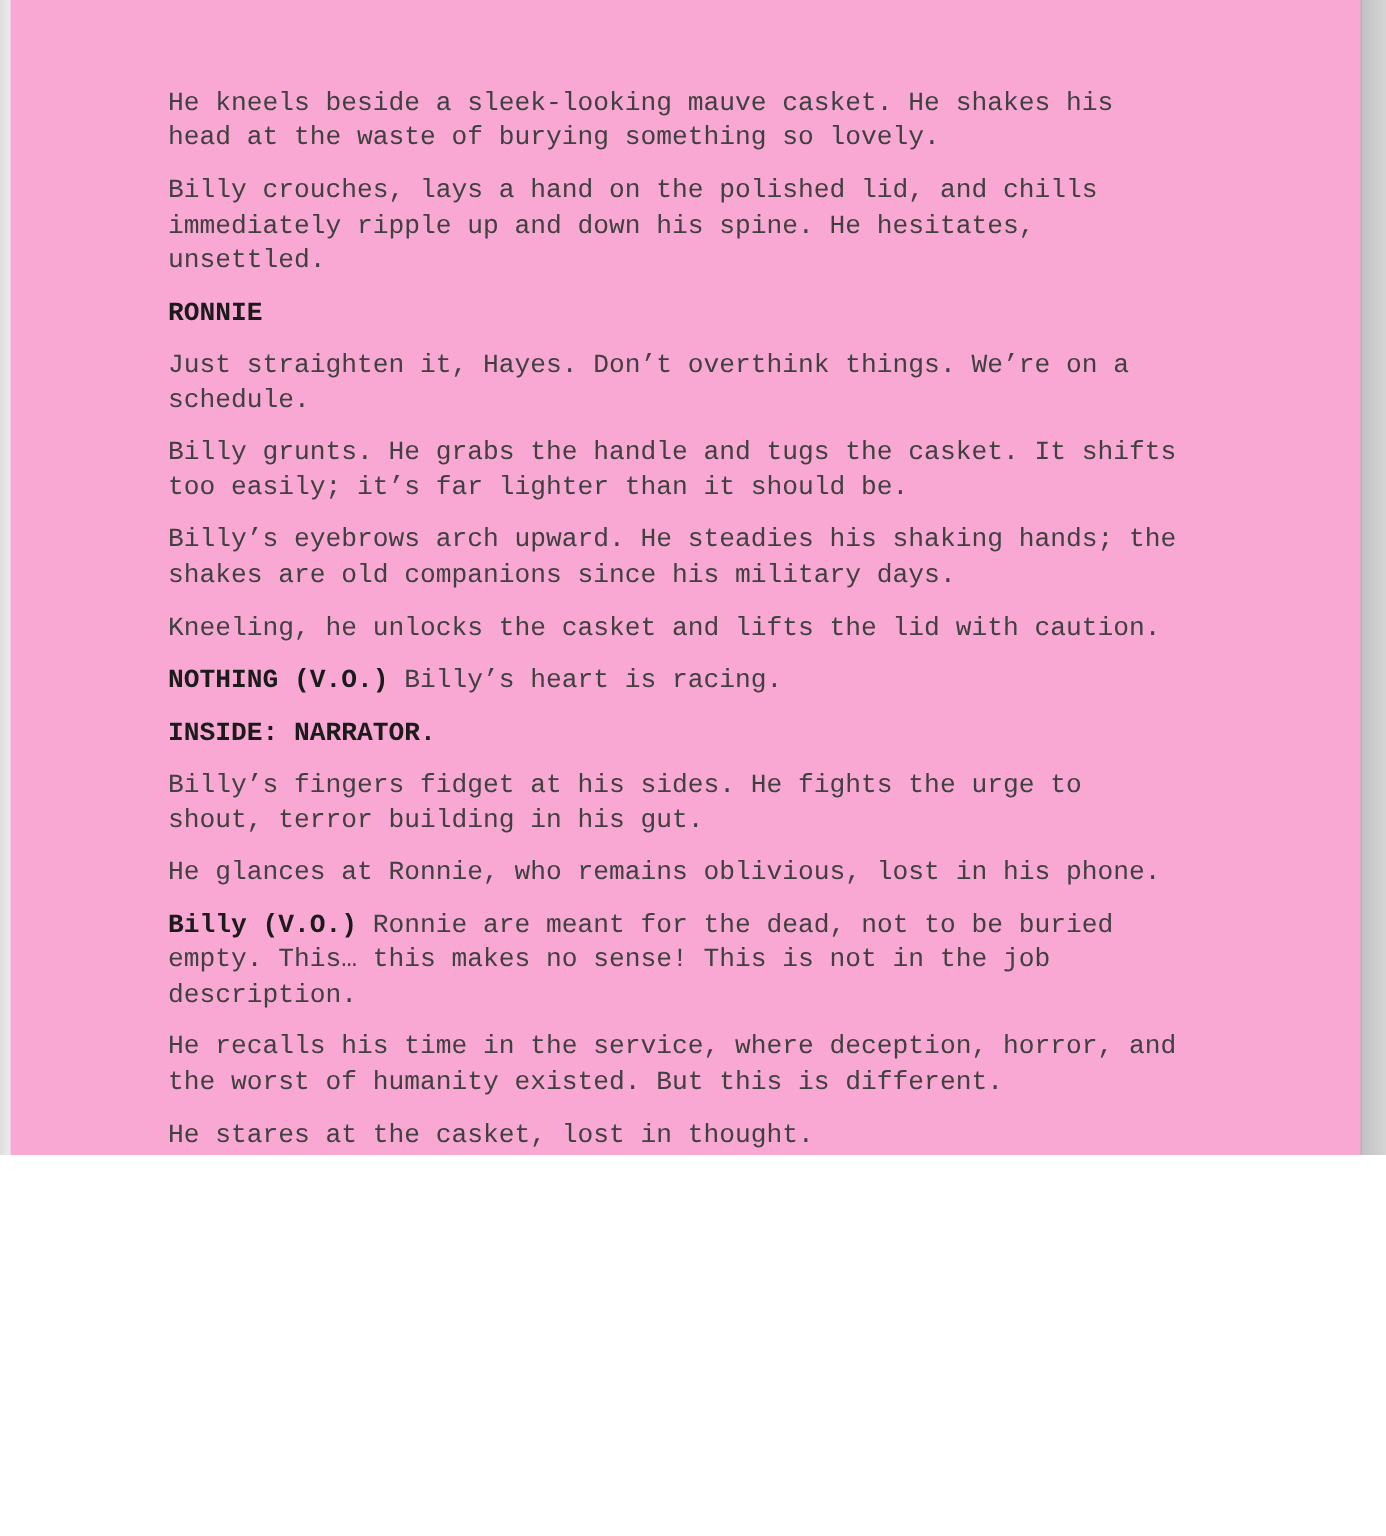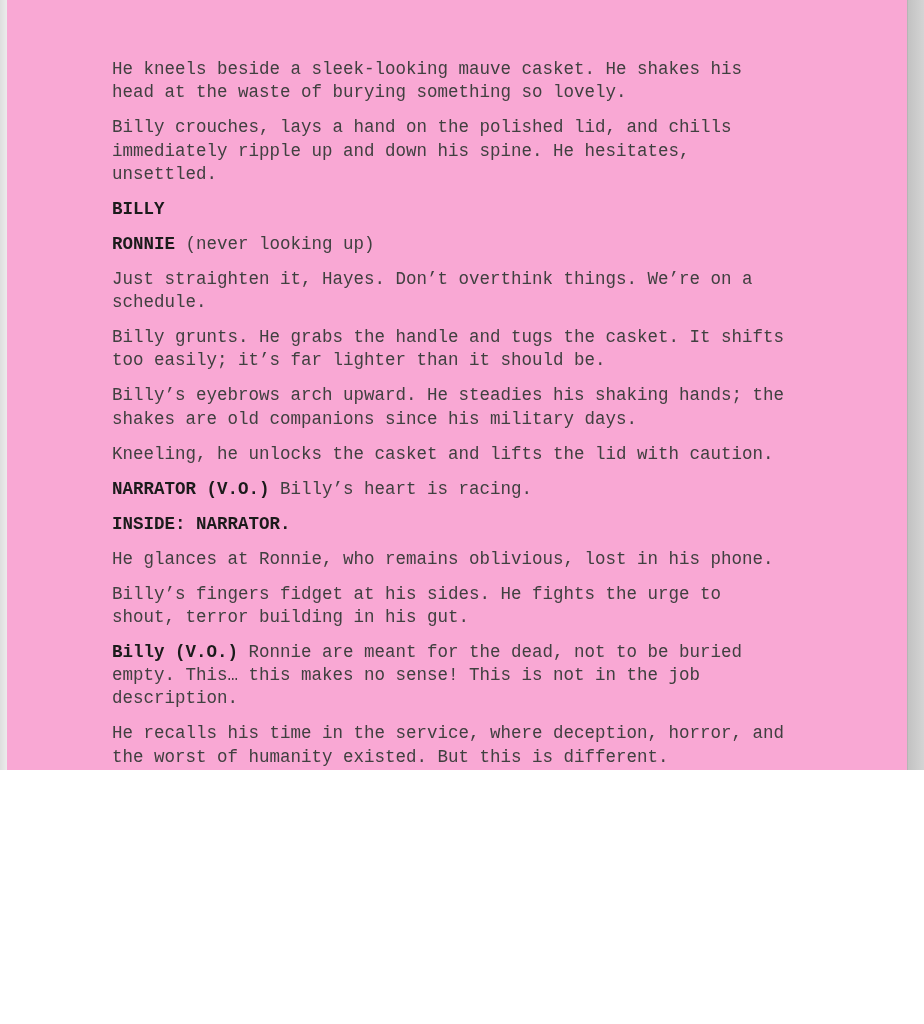--- a/index.html
+++ b/index.html
@@ -56,45 +56,44 @@
   <div class="script-page">
 
     <p class="para"><span>He kneels beside a sleek-looking mauve casket. He shakes his
 head at the waste of burying something so lovely.</span></p>
 
 
     <p class="para"><span>Billy crouches, lays a hand on the polished lid, and chills
 immediately ripple up and down his spine. He hesitates,
 unsettled.</span></p>
 
-    <p class="para"><strong>BILLY</strong></p>
+    <p class="para"><strong>RONNIE</strong></p>
 
 
-    <p class="para"><strong>RONNIE</strong><span> (never looking up)</span></p>
 
     <p class="para"><span>Just straighten it, Hayes. Don’t overthink things. We’re on a
 schedule.</span></p>
 
     <p class="para"><span>Billy grunts. He grabs the handle and tugs the casket. It shifts
 too easily; it’s far lighter than it should be.</span></p>
 
     <p class="para"><span>Billy’s eyebrows arch upward. He steadies his shaking hands; the
 shakes are old companions since his military days.</span></p>
 
     <p class="para"><span>Kneeling, he unlocks the casket and lifts the lid with caution.</span></p>
 
-    <p class="para"><strong>NARRATOR (V.O.)</strong><span> Billy’s heart is racing.</span></p>
+    <p class="para"><strong>NOTHING (V.O.)</strong><span> Billy’s heart is racing.</span></p>
 
     <p class="para"><strong>INSIDE: NARRATOR.</strong></p>
 
 
-    <p class="para"><span>He glances at Ronnie, who remains oblivious, lost in his phone.</span></p>
-
     <p class="para"><span>Billy’s fingers fidget at his sides. He fights the urge to
 shout, terror building in his gut.</span></p>
+
+    <p class="para"><span>He glances at Ronnie, who remains oblivious, lost in his phone.</span></p>
 
     <p class="para"><strong>Billy (V.O.)</strong><span> Ronnie are meant for the dead, not to be buried
 empty. This… this makes no sense! This is not in the job
 description.</span></p>
 
     <p class="para"><span>He recalls his time in the service, where deception, horror, and
 the worst of humanity existed. But this is different.</span></p>
 
     <p class="para"><span>He stares at the casket, lost in thought.</span></p>
 

